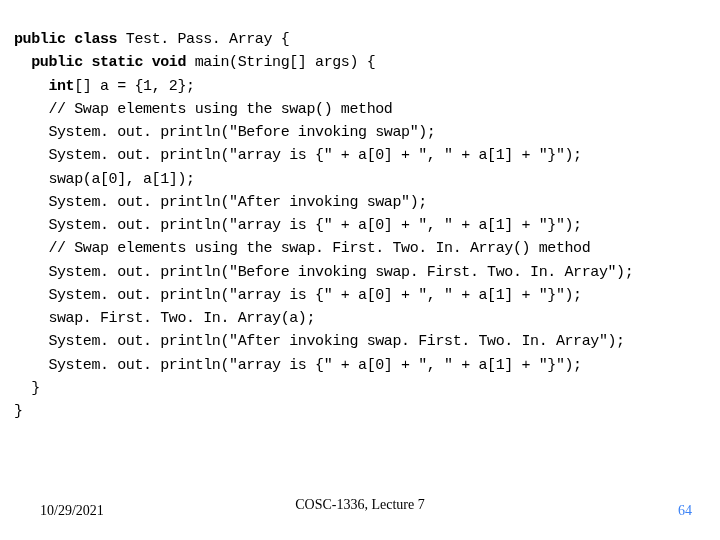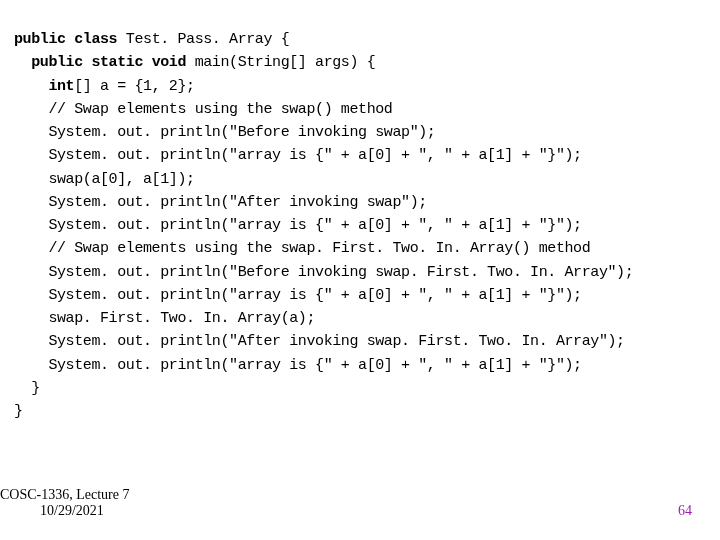--- a/index.html
+++ b/index.html
@@ -32,22 +32,22 @@
   .footer {
     position: absolute;
     left: 0;
     right: 0;
     bottom: 18px;
     width: 720px;
     font-family: "Times New Roman", Times, serif;
     font-size: 14px;
   }
   .footer .date  { position: absolute; left: 40px;  bottom: 0; }
-  .footer .title { position: absolute; left: 0; right: 0; bottom: 16px; }
-  .footer .num   { position: absolute; right: 28px; bottom: 0; color: #a21caf; }
+  .footer .title { position: absolute; left: 0; right: 0; bottom: 6px; text-align: center; }
+  .footer .num   { position: absolute; right: 28px; bottom: 0; color: #3b82f6; }
 </style>
 </head>
 <body>
 
 <div class="page">
 <pre class="code"><span class="kw">public</span> <span class="kw">class</span><span> Test. Pass. Array {</span>
   <span class="kw">public</span> <span class="kw">static</span> <span class="kw">void</span><span> main(String[] args) {</span>
     <span class="kw">int</span><span>[] a = {1, 2};</span>
     <span>// Swap elements using the swap() method</span>
     <span>System. out. println("Before invoking swap");</span>

